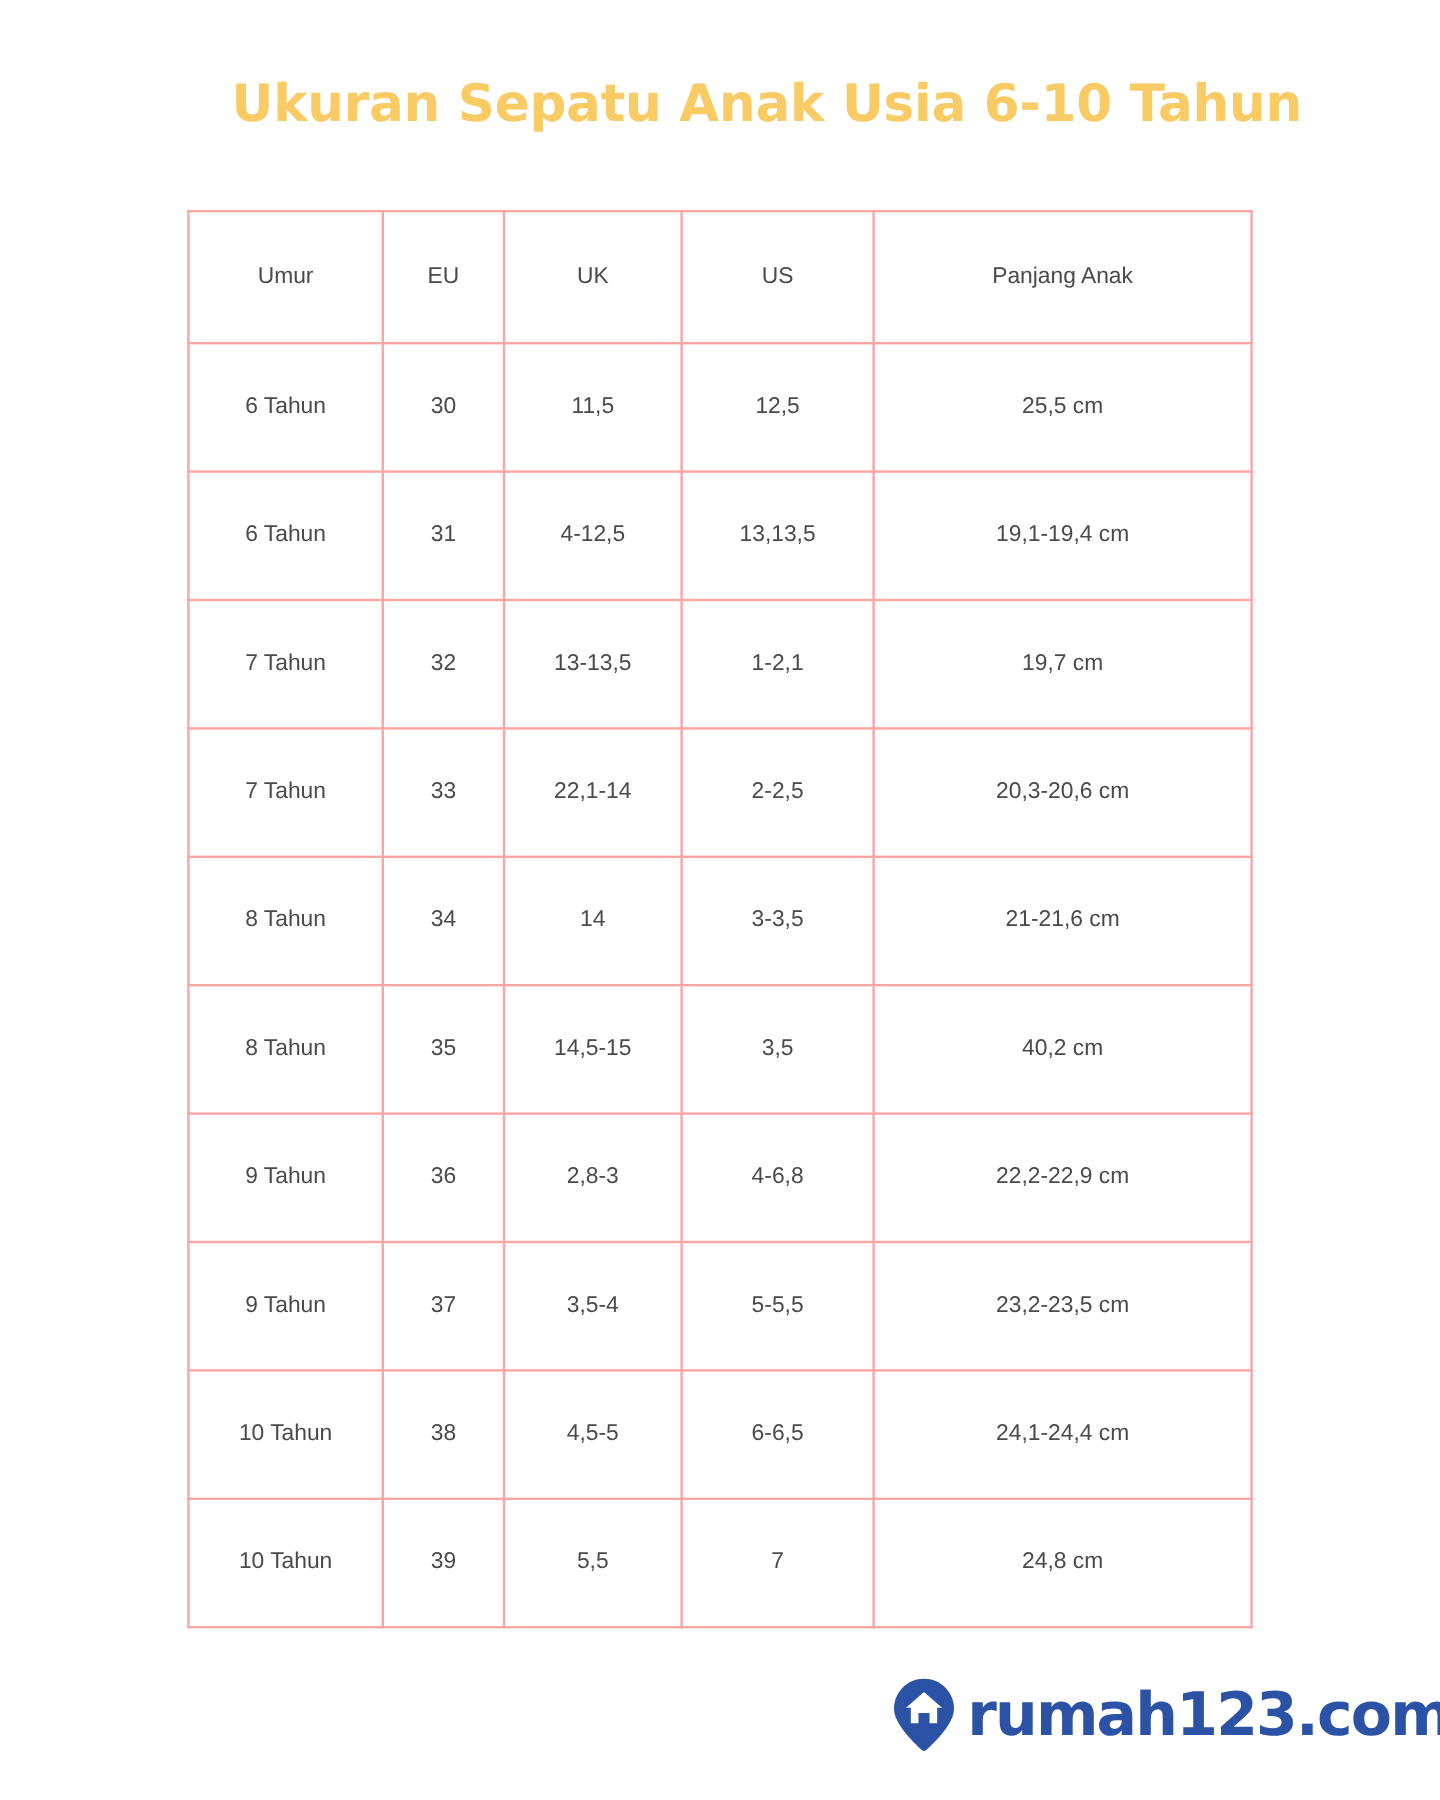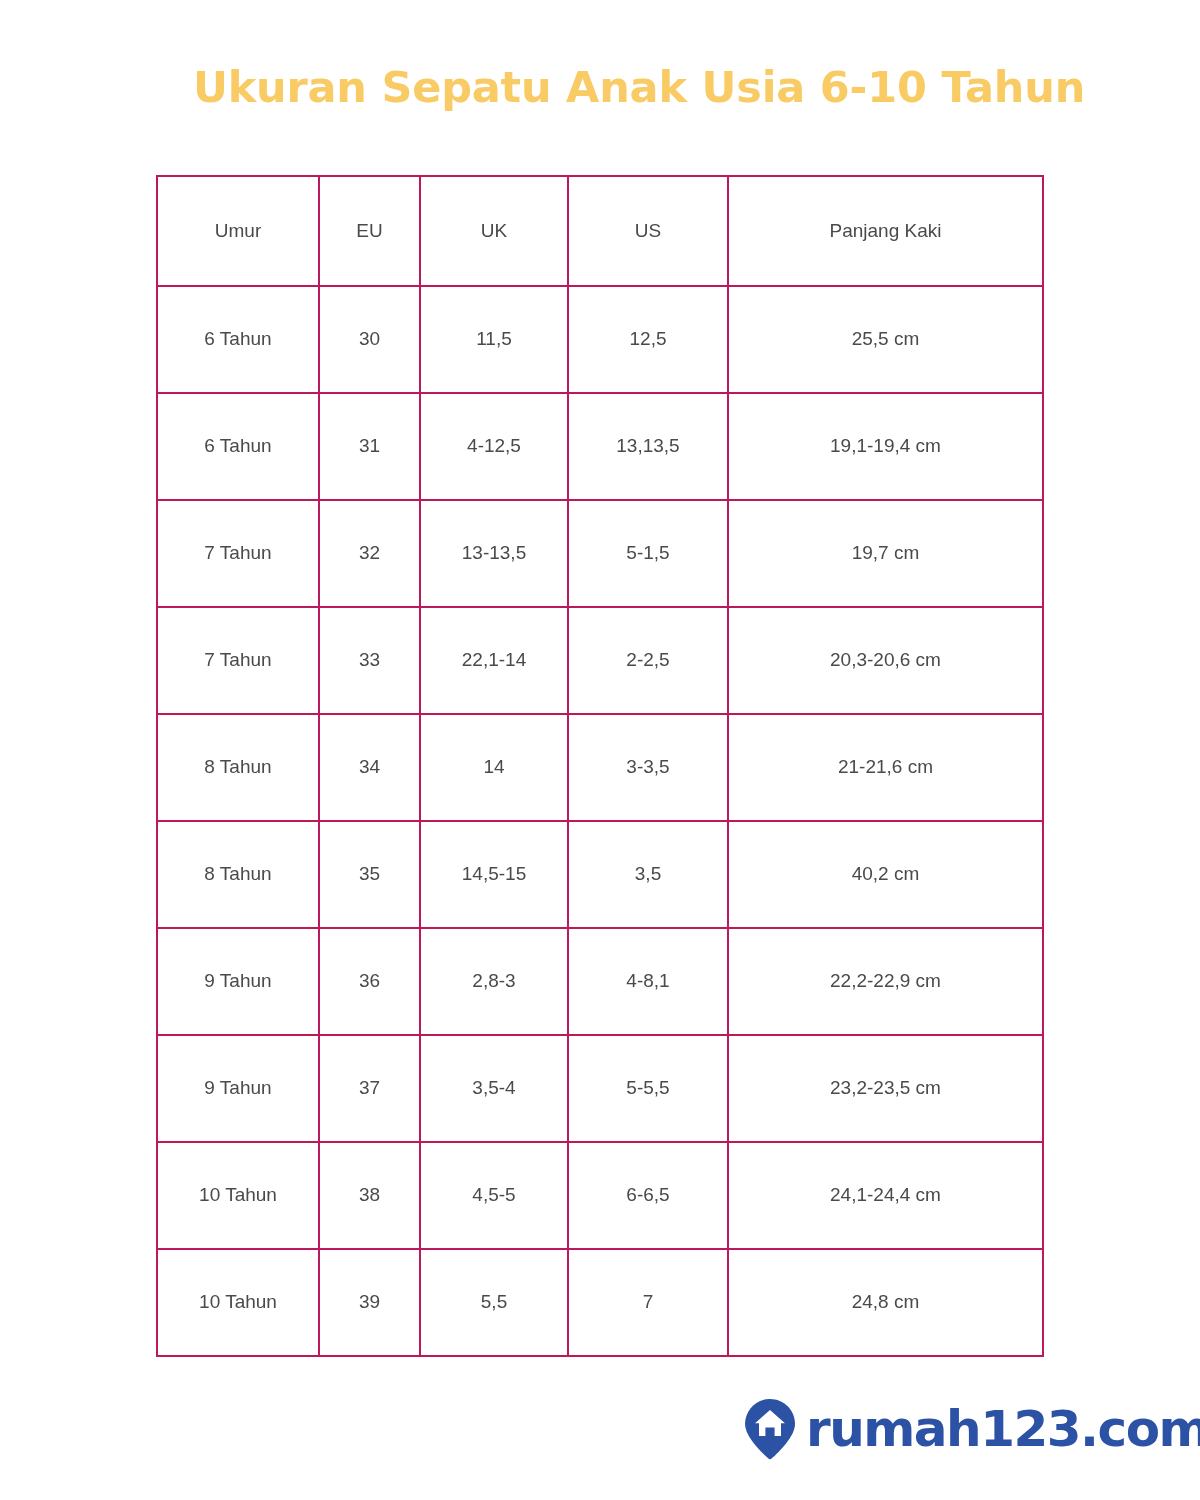--- a/index.html
+++ b/index.html
@@ -47,21 +47,21 @@
 
   table.size-table {
     border-collapse: collapse;
     table-layout: fixed;
     width: 886px;
     background: #ffffff;
   }
 
   table.size-table th,
   table.size-table td {
-    border: 2px solid #be185d;
+    border: 2px solid #fca5a5;
     text-align: center;
     vertical-align: middle;
     color: #4a4a4a;
     font-family: "Liberation Sans", sans-serif;
     font-size: 19px;
     font-weight: normal;
     padding: 0;
     line-height: 1.2;
   }
 
@@ -119,21 +119,21 @@
         <col class="col-uk">
         <col class="col-us">
         <col class="col-kaki">
       </colgroup>
       <thead>
         <tr>
           <th>Umur</th>
           <th>EU</th>
           <th>UK</th>
           <th>US</th>
-          <th>Panjang Kaki</th>
+          <th>Panjang Anak</th>
         </tr>
       </thead>
       <tbody>
         <tr>
           <td>6 Tahun</td>
           <td>30</td>
           <td>11,5</td>
           <td>12,5</td>
           <td>25,5 cm</td>
         </tr>
@@ -141,21 +141,21 @@
           <td>6 Tahun</td>
           <td>31</td>
           <td>4-12,5</td>
           <td>13,13,5</td>
           <td>19,1-19,4 cm</td>
         </tr>
         <tr>
           <td>7 Tahun</td>
           <td>32</td>
           <td>13-13,5</td>
-          <td>5-1,5</td>
+          <td>1-2,1</td>
           <td>19,7 cm</td>
         </tr>
         <tr>
           <td>7 Tahun</td>
           <td>33</td>
           <td>22,1-14</td>
           <td>2-2,5</td>
           <td>20,3-20,6 cm</td>
         </tr>
         <tr>
@@ -169,21 +169,21 @@
           <td>8 Tahun</td>
           <td>35</td>
           <td>14,5-15</td>
           <td>3,5</td>
           <td>40,2 cm</td>
         </tr>
         <tr>
           <td>9 Tahun</td>
           <td>36</td>
           <td>2,8-3</td>
-          <td>4-8,1</td>
+          <td>4-6,8</td>
           <td>22,2-22,9 cm</td>
         </tr>
         <tr>
           <td>9 Tahun</td>
           <td>37</td>
           <td>3,5-4</td>
           <td>5-5,5</td>
           <td>23,2-23,5 cm</td>
         </tr>
         <tr>

